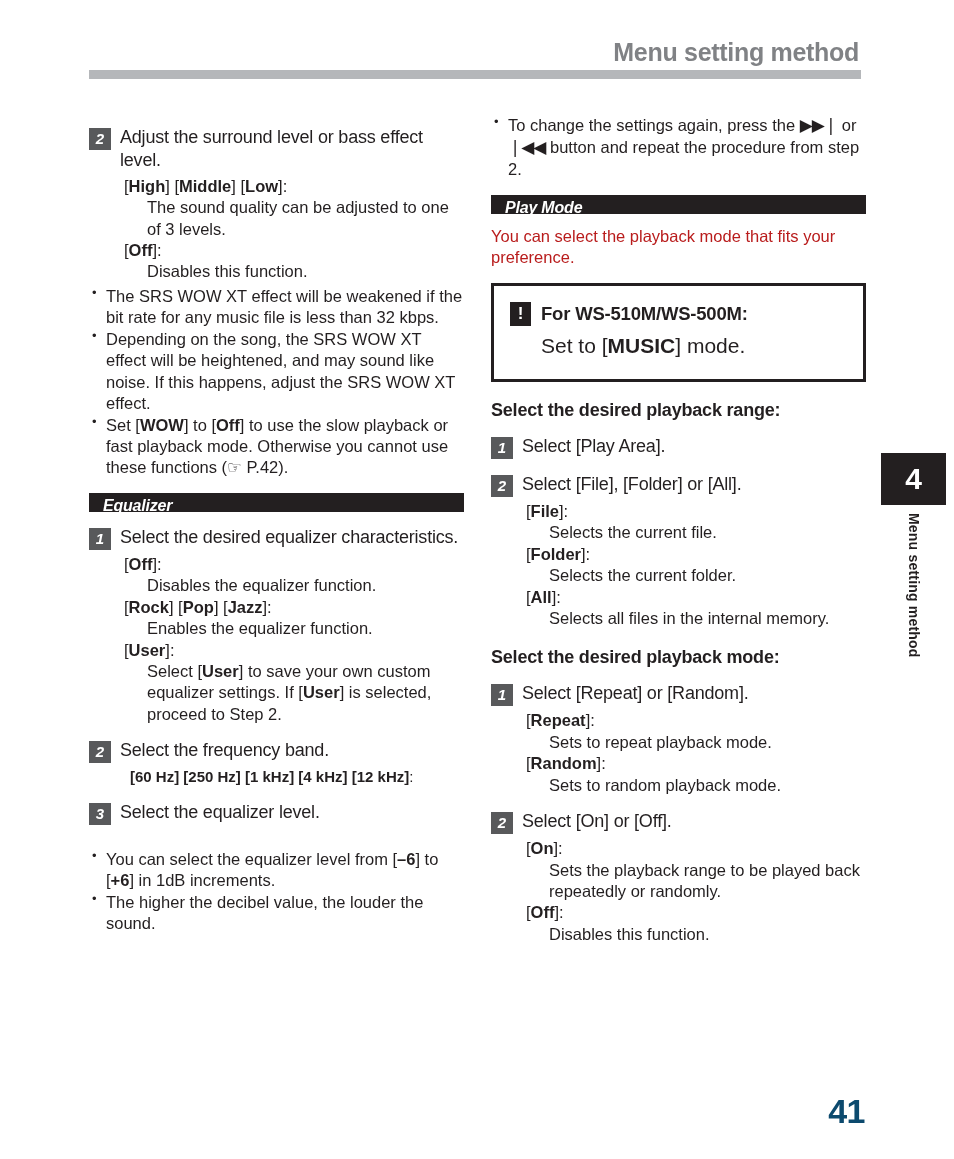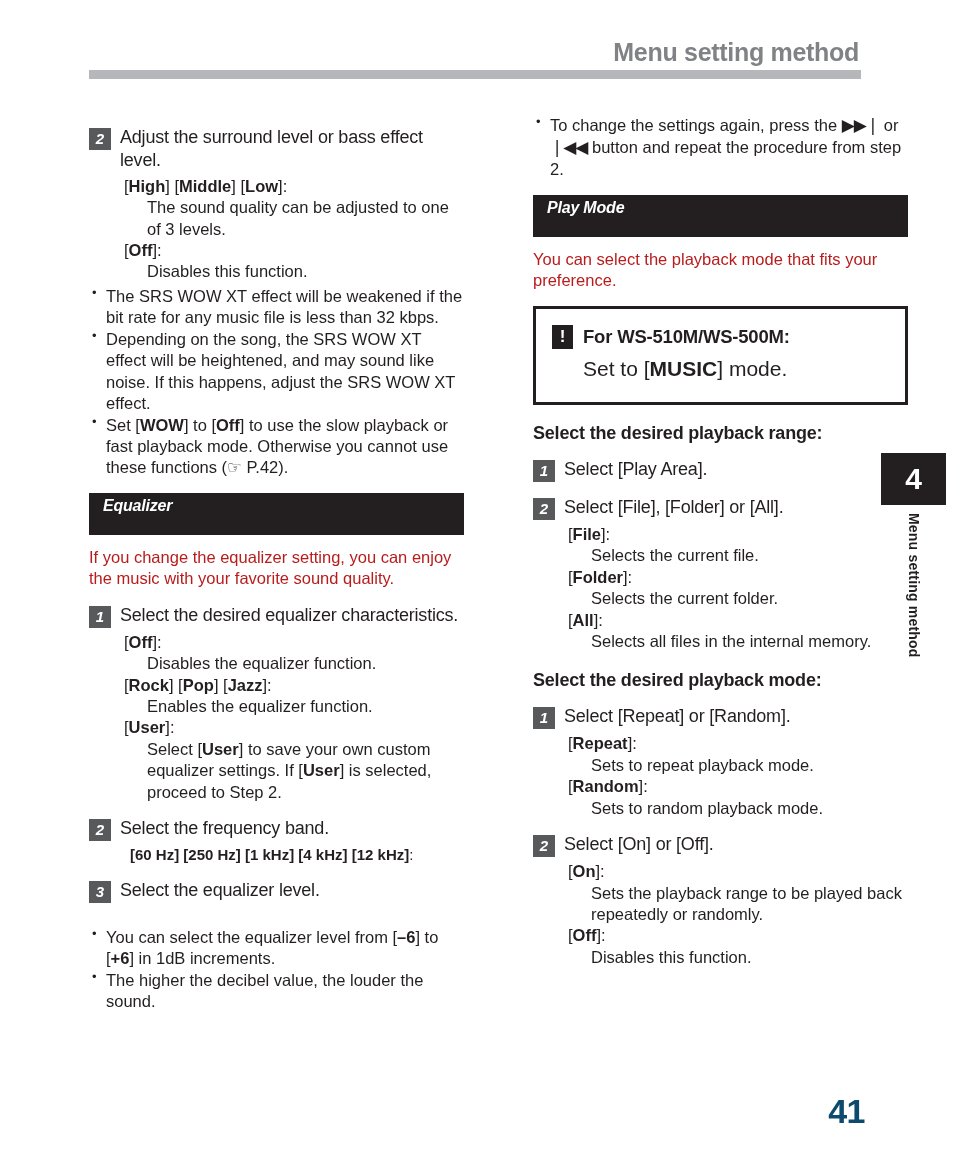--- a/index.html
+++ b/index.html
@@ -40,21 +40,21 @@
     background: #b5b7ba;
   }
 
   
   .col {
     position: absolute;
     top: 112px;
     width: 375px;
   }
   .col-left  { left: 89px; }
-  .col-right { left: 491px; margin-left: 42px; }
+  .col-right { left: 491px; }
 
   
   .para {
     font-size: 16.5px;
     line-height: 1.30;
     margin: 0 0 0 0;
     color: #b91c1c;
   }
 
   
@@ -110,21 +110,21 @@
   .bullets li::before {
     content: "\2022";
     position: absolute;
     left: 3px;
     top: -1px;
     font-size: 13px;
   }
 
   
   .banner {
-    height: 42px;
+    height: 19px;
     background: #231f20;
     color: #ffffff;
     font-size: 16px;
     font-weight: bold;
     font-style: italic;
     line-height: 26px;
     padding-left: 14px;
     box-sizing: border-box;
     margin-top: 14px;
     letter-spacing: -0.2px;
@@ -252,21 +252,20 @@
     </div>
 
     <ul class="bullets">
       <li>The SRS WOW XT effect will be weakened if the bit rate for any music file is less than 32 kbps.</li>
       <li>Depending on the song, the SRS WOW XT effect will be heightened, and may sound like noise. If this happens, adjust the SRS WOW XT effect.</li>
       <li>Set [<b>WOW</b>] to [<b>Off</b>] to use the slow playback or fast playback mode. Otherwise you cannot use these functions (<span>☞</span> P.42).</li>
     </ul>
 
     <div class="banner">Equalizer</div>
 
-    <p class="para" style="margin-top:12px;">If you change the equalizer setting, you can enjoy the music with your favorite sound quality.</p>
 
     <div class="step">
       <div class="step-badge">1</div>
       <div class="step-text">Select the desired equalizer characteristics.</div>
     </div>
 
     <div class="defs">
       <div class="def-term">[<b>Off</b>]:</div>
       <div class="def-desc">Disables the equalizer function.</div>
       <div class="def-term">[<b>Rock</b>] [<b>Pop</b>] [<b>Jazz</b>]:</div>

